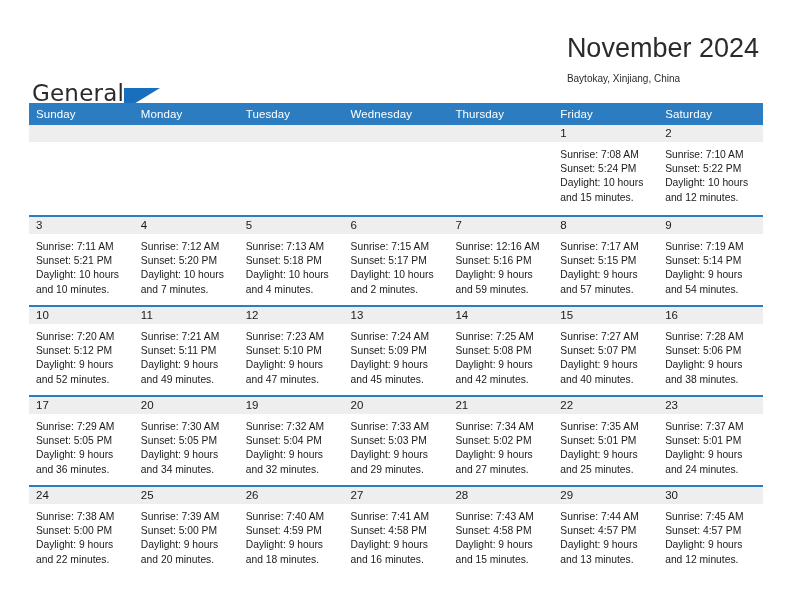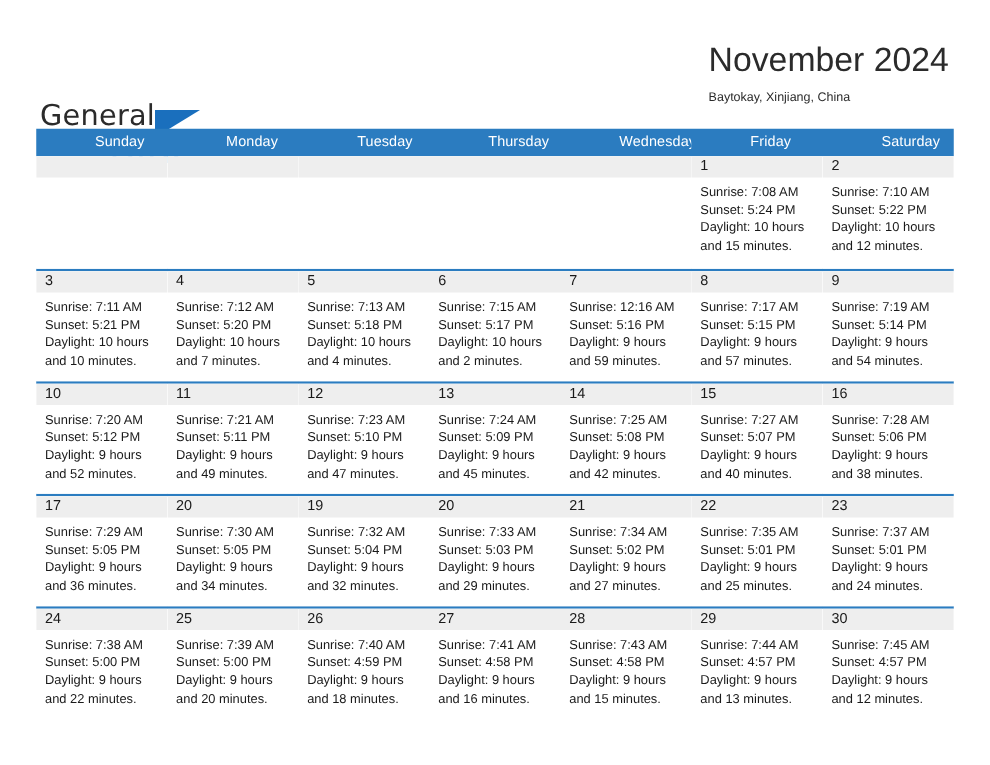--- a/index.html
+++ b/index.html
@@ -106,21 +106,20 @@
     flex: 1 1 0;
     box-sizing: border-box;
     padding-left: 7px;
     font-size: 11.5px;
     line-height: 22px;
     color: #ffffff;
     font-weight: 400;
     letter-spacing: 0.1px;
     overflow: hidden;
     white-space: nowrap;
-    margin-left: 40px;
   }
 
   .week-row {
     display: flex;
     width: 734px;
     height: 90px;
     border-top: 2px solid #2b7cc0;
     box-sizing: border-box;
   }
   .week-row.first {
@@ -177,22 +176,22 @@
       <div class="location">Baytokay, Xinjiang, China</div>
     </div>
 
   </div>
 
   <div class="calendar">
     <div class="weekday-row" id="weekday-row">
         <div class="weekday">Sunday</div>
         <div class="weekday">Monday</div>
         <div class="weekday">Tuesday</div>
+        <div class="weekday">Wednesday</div>
         <div class="weekday">Thursday</div>
-        <div class="weekday">Wednesday</div>
         <div class="weekday">Friday</div>
         <div class="weekday">Saturday</div>
       </div>
     <div id="weeks-container">
         <div class="week-row first">
           <div class="day-cell empty">
             <div class="day-number"></div>
           </div>
           <div class="day-cell empty">
             <div class="day-number"></div>

